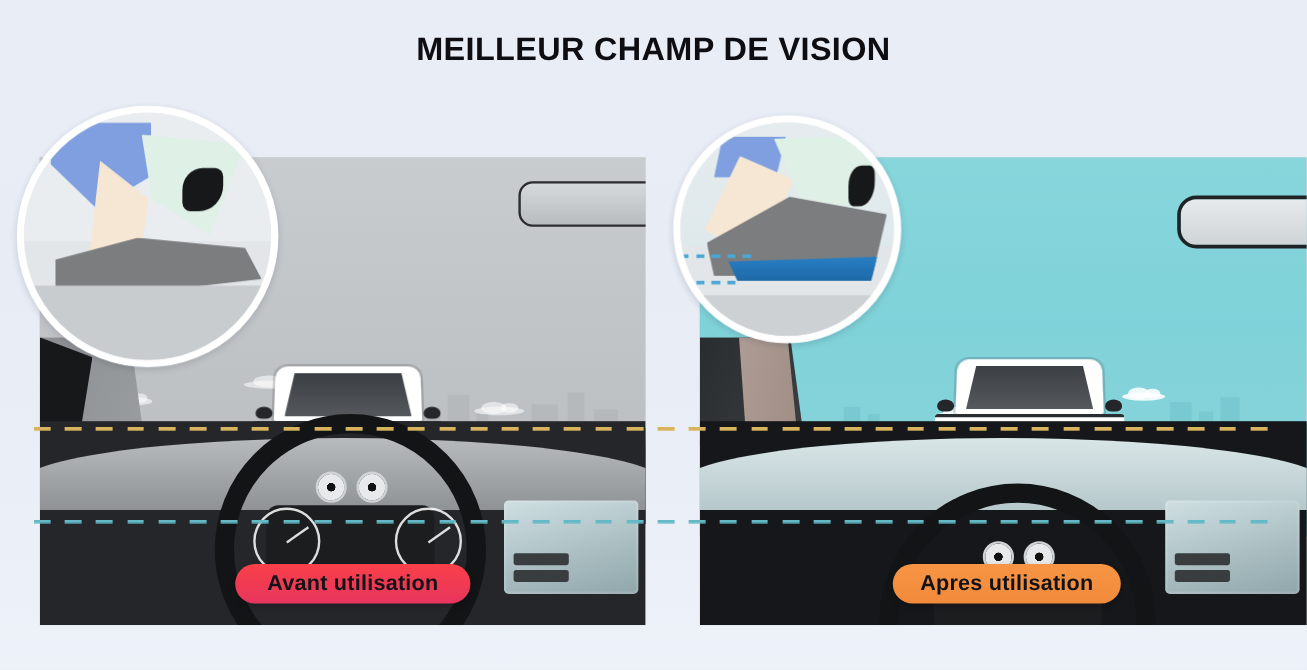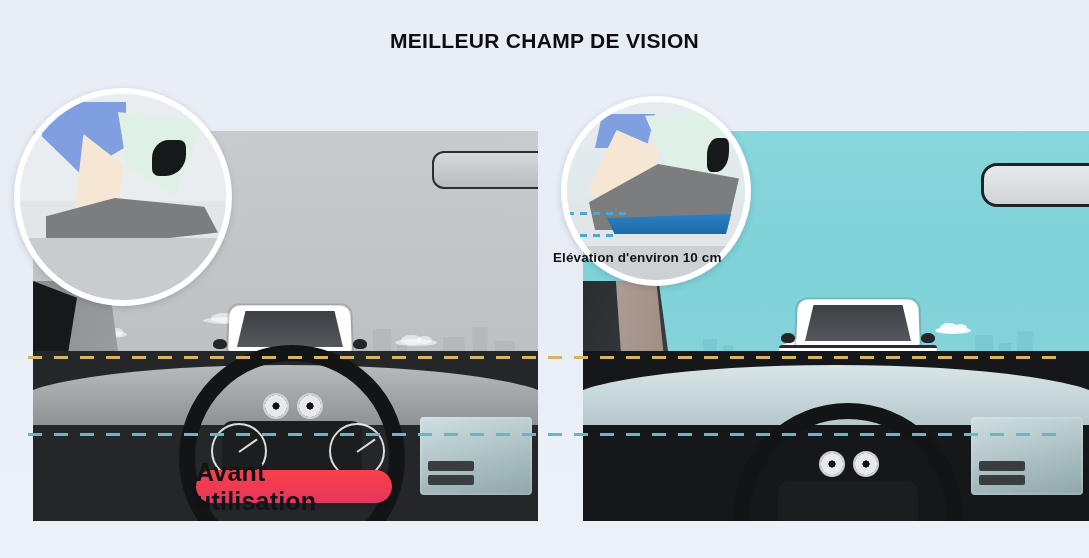--- a/index.html
+++ b/index.html
@@ -26,21 +26,21 @@
 
   
   .heading {
     position: absolute;
     top: 26px;
     left: 0;
     width: 1089px;
     text-align: center;
     color: #0d0d12;
     font-weight: bold;
-    font-size: 21px;
+    font-size: 27px;
     line-height: 30px;
     letter-spacing: 0.3px;
   }
   .heading .l2 { display: block; }
 
   
   .panel {
     position: absolute;
     top: 131px;
     height: 390px;
@@ -374,21 +374,21 @@
   }
 
   
   .badge {
     position: absolute;
     height: 33px;
     border-radius: 24px;
     display: flex;
     align-items: center;
     justify-content: center;
-    font-size: 25px;
+    font-size: 18px;
     font-weight: bold;
     color: #111318;
     letter-spacing: .2px;
     box-shadow: 0 2px 5px rgba(0,0,0,.20);
   }
   #badge-before {
     left: 196px; top: 470px; width: 196px;
     background: linear-gradient(180deg,#f9404a 0%, #f03a52 50%, #e83560 100%);
   }
   #badge-after {
@@ -540,19 +540,21 @@
       <div class="mz-mint" style="left:78px; top:10px; width:96px; height:62px; clip-path:polygon(0 6%,100% 0,78% 100%,22% 86%);"></div>
       <div class="mz-mirror" style="left:140px; top:36px; width:22px; height:34px;"></div>
       <div class="mz-grey" style="left:22px; top:62px; width:150px; height:66px; clip-path:polygon(0 58%,46% 0,100% 22%,92% 100%,4% 100%);"></div>
       <div class="mz-riser" style="left:40px; top:112px; width:124px; height:20px; clip-path:polygon(0 20%,100% 0,96% 100%,6% 100%);"></div>
       <div class="mz-dash" style="left:0; top:110px; width:62px;"></div>
       <div class="mz-dash" style="left:0; top:132px; width:48px;"></div>
       <div style="position:absolute; left:0; bottom:0; width:100%; height:34px; background:#cdd1d4;"></div>
     </div>
   </div>
 
-  <div class="elev-caption">Elévation d'environ 10 cm</div>
 
   <div class="badge" id="badge-before">
     <span>Avant utilisation</span>
   </div>
+  <div class="badge" id="badge-after">
+    <span>Apres utilisation</span>
+  </div>
 
 </div>
 
 </body></html>

